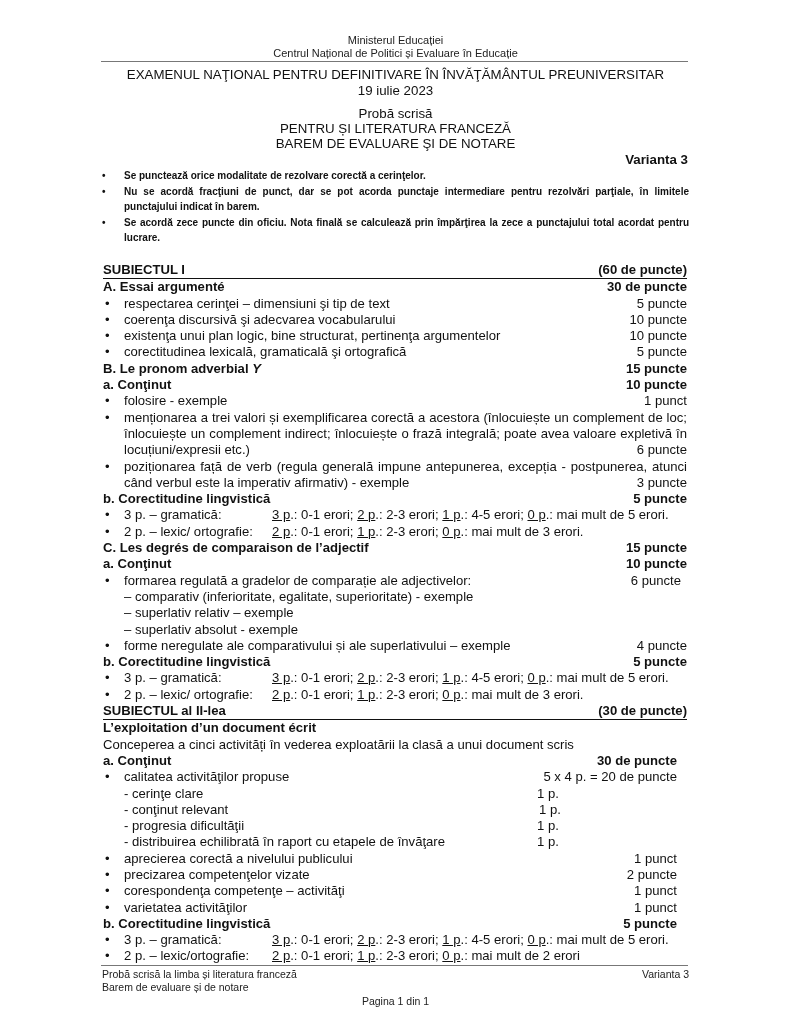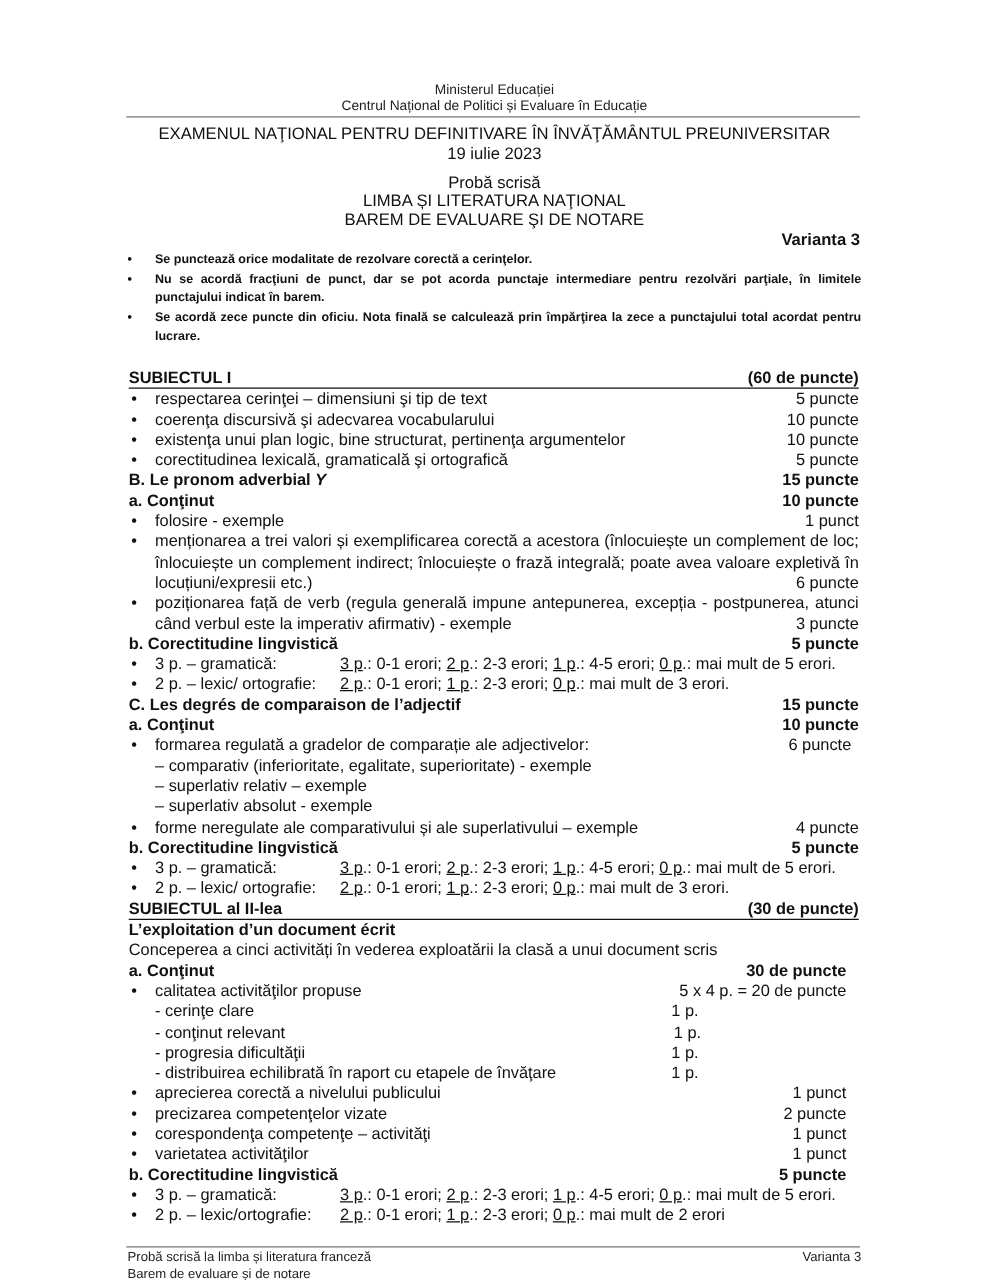--- a/index.html
+++ b/index.html
@@ -1,18 +1,18 @@
 <!DOCTYPE html>
 <html><head>
 <meta charset="utf-8">
 <style>
   html, body { margin: 0; padding: 0; background: #ffffff; }
   body { width: 791px; height: 1024px; position: relative; overflow: hidden;
          font-family: "Liberation Sans", sans-serif; color: #111; }
-  .page { position: absolute; left: 0; top: 0; width: 791px; height: 992px; margin-top: 32px; }
+  .page { position: absolute; left: 0; top: 0; width: 791px; height: 992px; }
 
   
   .hdr { position: absolute; left: 0; width: 791px; text-align: center; font-size: 11px; line-height: 13px; color: #222; }
   .hdr-rule { position: absolute; left: 101px; width: 587px; height: 1px; background: #777; top: 61px; }
   .title { position: absolute; left: 0; width: 791px; text-align: center; font-weight: normal; font-size: 13.3px; line-height: 15.5px; }
   .variant { position: absolute; right: 103px; top: 152px; font-weight: bold; font-size: 13.3px; }
 
   .rules { position: absolute; left: 102px; width: 587px; top: 168px; font-weight: bold; font-size: 10px; line-height: 15.5px; }
   .rules .rb { position: relative; padding-left: 22px; text-align: justify; margin-bottom: 0; }
   .rules .rb::before { content: "•"; position: absolute; left: 0; top: 0; }
@@ -41,37 +41,41 @@
 
 <div class="page">
 
   <div class="hdr" style="top:34px;">Ministerul Educației</div>
   <div class="hdr" style="top:47px;">Centrul Național de Politici și Evaluare în Educație</div>
   <div class="hdr-rule"></div>
 
   <div class="title" style="top:67px;">EXAMENUL NAŢIONAL PENTRU DEFINITIVARE ÎN ÎNVĂŢĂMÂNTUL PREUNIVERSITAR</div>
   <div class="title" style="top:83px;">19 iulie 2023</div>
   <div class="title" style="top:106px;">Probă scrisă</div>
-  <div class="title" style="top:121px;">LIMBA ȘI LITERATURA NAŢIONAL</div>
+  <div class="title" style="top:121px;">PENTRU ȘI LITERATURA FRANCEZĂ</div>
   <div class="title" style="top:136px;">BAREM DE EVALUARE ŞI DE NOTARE</div>
   <div class="variant">Varianta 3</div>
 
   <div class="rules">
     <div class="rb">Se punctează orice modalitate de rezolvare corectă a cerinţelor.</div>
     <div class="rb">Nu se acordă fracţiuni de punct, dar se pot acorda punctaje intermediare pentru rezolvări parţiale, în limitele punctajului indicat în barem.</div>
     <div class="rb">Se acordă zece puncte din oficiu. Nota finală se calculează prin împărţirea la zece a punctajului total acordat pentru lucrare.</div>
   </div>
 
   <div class="content">
 
     <div class="row subject">
       <span>SUBIECTUL I</span>
       <span class="pts">(60 de puncte)</span>
     </div>
 
+    <div class="row bold">
+      <span>A. Essai argumenté</span>
+      <span class="pts">30 de puncte</span>
+    </div>
     <div class="item">
       <span class="txt">respectarea cerinţei – dimensiuni şi tip de text</span>
       <span class="pts">5 puncte</span>
     </div>
     <div class="item">
       <span class="txt">coerenţa discursivă şi adecvarea vocabularului</span>
       <span class="pts">10 puncte</span>
     </div>
     <div class="item">
       <span class="txt">existenţa unui plan logic, bine structurat, pertinenţa argumentelor</span>

